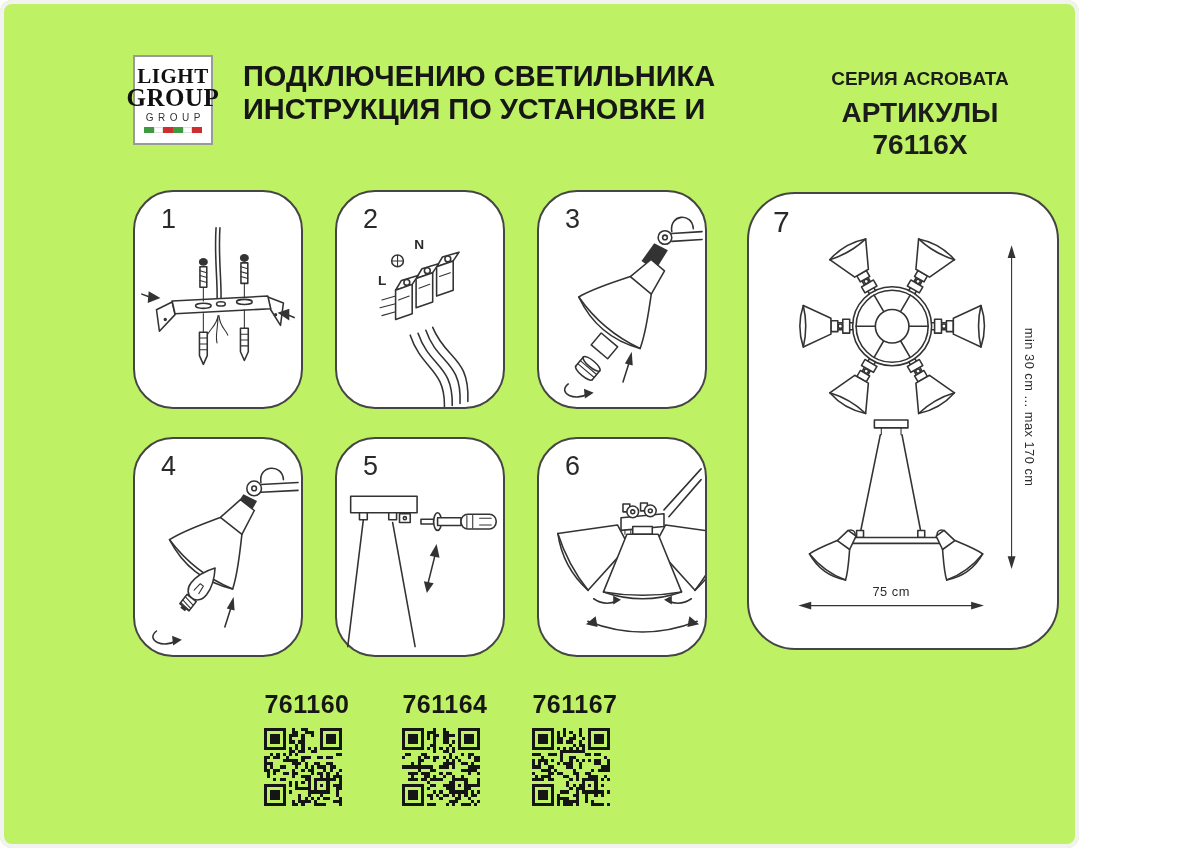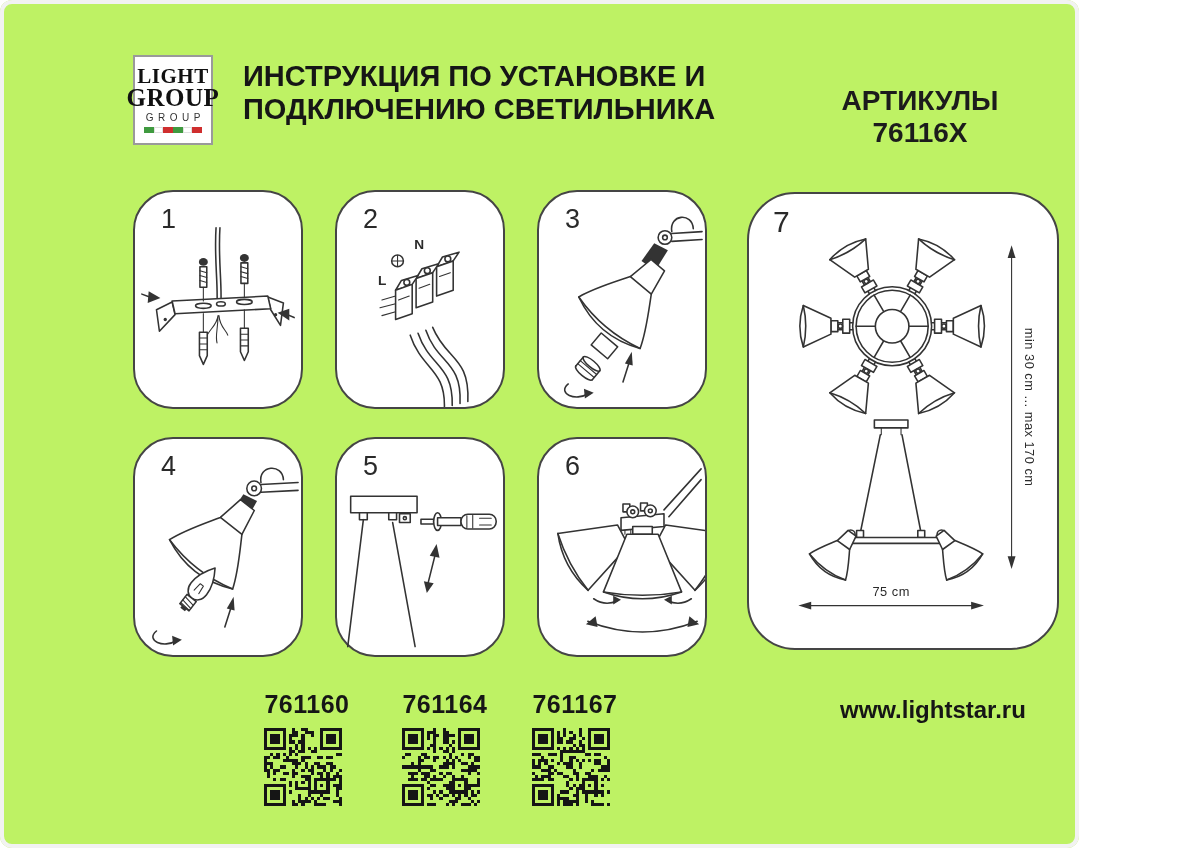--- a/index.html
+++ b/index.html
@@ -16,21 +16,21 @@
   .logo-group{font-size:10px;letter-spacing:4.5px;padding-left:4.5px;color:#333;margin-top:3px}
   .logo-flag{width:58px;height:6px;display:flex;margin-top:4px}
   .logo-flag i{flex:1;display:block}
   .flag-g{background:var(--flag-green,#3f9a3f)}
   .flag-w{background:#fff;box-shadow:inset 0 0 0 1px #e0e0e0}
   .flag-r{background:var(--flag-red,#cf2e2e)}
 
   .title{position:absolute;left:243px;top:60px;font-size:29px;font-weight:bold;line-height:33px;color:#161616}
   .series{position:absolute;left:808px;top:68px;width:224px;text-align:center}
   .series-name{font-size:19px;font-weight:bold}
-  .series-articles{font-size:28px;font-weight:bold;margin-top:17px}
+  .series-articles{font-size:28px;font-weight:bold;margin-top:7px}
 
   
   .panel{position:absolute;border:2px solid #454545;border-radius:40px;background:#fff}
   .p1{left:133px;top:190px;width:170px;height:219px}
   .p2{left:335px;top:190px;width:170px;height:219px}
   .p3{left:537px;top:190px;width:170px;height:219px}
   .p4{left:133px;top:437px;width:170px;height:220px}
   .p5{left:335px;top:437px;width:170px;height:220px}
   .p6{left:537px;top:437px;width:170px;height:220px}
   .p7{left:747px;top:192px;width:312px;height:458px;border-radius:48px}
@@ -86,25 +86,26 @@
       <i class="flag-g"></i>
         <i class="flag-w"></i>
         <i class="flag-r"></i>
       <i class="flag-g"></i>
         <i class="flag-w"></i>
         <i class="flag-r"></i>
     </div>
   </div>
 
   <div class="title">
+    <div>ПОДКЛЮЧЕНИЮ СВЕТИЛЬНИКА</div>
     <div>ИНСТРУКЦИЯ ПО УСТАНОВКЕ И</div>
-    <div>ПОДКЛЮЧЕНИЮ СВЕТИЛЬНИКА</div>
   </div>
 
   <div class="series">
+    <div class="series-name">СЕРИЯ ACROBATA</div>
     <div class="series-articles">АРТИКУЛЫ 76116X</div>
   </div>
 
   <figure class="panel p1">
     <div class="pnum">1</div>
     <svg class="art" viewBox="0 0 170 219">
       <path d="M83,36 C81,66 85,92 84,112"></path>
       <path d="M87,36 C85,66 89,92 88,112"></path>
       <path class="thin" d="M85,126 C84,136 76,140 73,148 M86,126 C87,138 93,140 95,146 M85,126 C85,140 82,146 84,154"></path>
       <polygon class="fw" points="38,112 22,120 25,142 41,125"></polygon>
@@ -343,15 +344,14 @@
         <path d="M0 0h1v1h-1zM1 0h1v1h-1zM2 0h1v1h-1zM3 0h1v1h-1zM4 0h1v1h-1zM5 0h1v1h-1zM6 0h1v1h-1zM10 0h1v1h-1zM13 0h1v1h-1zM18 0h1v1h-1zM19 0h1v1h-1zM20 0h1v1h-1zM21 0h1v1h-1zM22 0h1v1h-1zM23 0h1v1h-1zM24 0h1v1h-1zM0 1h1v1h-1zM6 1h1v1h-1zM8 1h1v1h-1zM9 1h1v1h-1zM10 1h1v1h-1zM13 1h1v1h-1zM14 1h1v1h-1zM18 1h1v1h-1zM24 1h1v1h-1zM0 2h1v1h-1zM2 2h1v1h-1zM3 2h1v1h-1zM4 2h1v1h-1zM6 2h1v1h-1zM8 2h1v1h-1zM10 2h1v1h-1zM11 2h1v1h-1zM13 2h1v1h-1zM14 2h1v1h-1zM15 2h1v1h-1zM16 2h1v1h-1zM18 2h1v1h-1zM20 2h1v1h-1zM21 2h1v1h-1zM22 2h1v1h-1zM24 2h1v1h-1zM0 3h1v1h-1zM2 3h1v1h-1zM3 3h1v1h-1zM4 3h1v1h-1zM6 3h1v1h-1zM8 3h1v1h-1zM10 3h1v1h-1zM13 3h1v1h-1zM14 3h1v1h-1zM18 3h1v1h-1zM20 3h1v1h-1zM21 3h1v1h-1zM22 3h1v1h-1zM24 3h1v1h-1zM0 4h1v1h-1zM2 4h1v1h-1zM3 4h1v1h-1zM4 4h1v1h-1zM6 4h1v1h-1zM10 4h1v1h-1zM13 4h1v1h-1zM14 4h1v1h-1zM16 4h1v1h-1zM18 4h1v1h-1zM20 4h1v1h-1zM21 4h1v1h-1zM22 4h1v1h-1zM24 4h1v1h-1zM0 5h1v1h-1zM6 5h1v1h-1zM9 5h1v1h-1zM10 5h1v1h-1zM15 5h1v1h-1zM18 5h1v1h-1zM24 5h1v1h-1zM0 6h1v1h-1zM1 6h1v1h-1zM2 6h1v1h-1zM3 6h1v1h-1zM4 6h1v1h-1zM5 6h1v1h-1zM6 6h1v1h-1zM8 6h1v1h-1zM10 6h1v1h-1zM12 6h1v1h-1zM14 6h1v1h-1zM16 6h1v1h-1zM18 6h1v1h-1zM19 6h1v1h-1zM20 6h1v1h-1zM21 6h1v1h-1zM22 6h1v1h-1zM23 6h1v1h-1zM24 6h1v1h-1zM10 7h1v1h-1zM13 7h1v1h-1zM14 7h1v1h-1zM16 7h1v1h-1zM1 8h1v1h-1zM2 8h1v1h-1zM6 8h1v1h-1zM7 8h1v1h-1zM15 8h1v1h-1zM19 8h1v1h-1zM21 8h1v1h-1zM22 8h1v1h-1zM0 9h1v1h-1zM5 9h1v1h-1zM7 9h1v1h-1zM8 9h1v1h-1zM10 9h1v1h-1zM11 9h1v1h-1zM13 9h1v1h-1zM15 9h1v1h-1zM17 9h1v1h-1zM21 9h1v1h-1zM23 9h1v1h-1zM24 9h1v1h-1zM5 10h1v1h-1zM6 10h1v1h-1zM10 10h1v1h-1zM14 10h1v1h-1zM16 10h1v1h-1zM18 10h1v1h-1zM23 10h1v1h-1zM24 10h1v1h-1zM3 11h1v1h-1zM5 11h1v1h-1zM13 11h1v1h-1zM14 11h1v1h-1zM15 11h1v1h-1zM16 11h1v1h-1zM19 11h1v1h-1zM20 11h1v1h-1zM22 11h1v1h-1zM0 12h1v1h-1zM1 12h1v1h-1zM2 12h1v1h-1zM3 12h1v1h-1zM4 12h1v1h-1zM5 12h1v1h-1zM6 12h1v1h-1zM7 12h1v1h-1zM8 12h1v1h-1zM9 12h1v1h-1zM12 12h1v1h-1zM13 12h1v1h-1zM14 12h1v1h-1zM16 12h1v1h-1zM21 12h1v1h-1zM22 12h1v1h-1zM23 12h1v1h-1zM24 12h1v1h-1zM5 13h1v1h-1zM9 13h1v1h-1zM10 13h1v1h-1zM19 13h1v1h-1zM20 13h1v1h-1zM21 13h1v1h-1zM22 13h1v1h-1zM23 13h1v1h-1zM2 14h1v1h-1zM3 14h1v1h-1zM4 14h1v1h-1zM6 14h1v1h-1zM7 14h1v1h-1zM8 14h1v1h-1zM12 14h1v1h-1zM14 14h1v1h-1zM15 14h1v1h-1zM21 14h1v1h-1zM24 14h1v1h-1zM3 15h1v1h-1zM7 15h1v1h-1zM8 15h1v1h-1zM10 15h1v1h-1zM13 15h1v1h-1zM16 15h1v1h-1zM19 15h1v1h-1zM2 16h1v1h-1zM3 16h1v1h-1zM4 16h1v1h-1zM6 16h1v1h-1zM7 16h1v1h-1zM9 16h1v1h-1zM10 16h1v1h-1zM11 16h1v1h-1zM12 16h1v1h-1zM16 16h1v1h-1zM17 16h1v1h-1zM18 16h1v1h-1zM19 16h1v1h-1zM20 16h1v1h-1zM24 16h1v1h-1zM8 17h1v1h-1zM15 17h1v1h-1zM16 17h1v1h-1zM20 17h1v1h-1zM24 17h1v1h-1zM0 18h1v1h-1zM1 18h1v1h-1zM2 18h1v1h-1zM3 18h1v1h-1zM4 18h1v1h-1zM5 18h1v1h-1zM6 18h1v1h-1zM9 18h1v1h-1zM10 18h1v1h-1zM13 18h1v1h-1zM14 18h1v1h-1zM15 18h1v1h-1zM16 18h1v1h-1zM18 18h1v1h-1zM20 18h1v1h-1zM21 18h1v1h-1zM22 18h1v1h-1zM23 18h1v1h-1zM24 18h1v1h-1zM0 19h1v1h-1zM6 19h1v1h-1zM8 19h1v1h-1zM14 19h1v1h-1zM15 19h1v1h-1zM16 19h1v1h-1zM20 19h1v1h-1zM21 19h1v1h-1zM0 20h1v1h-1zM2 20h1v1h-1zM3 20h1v1h-1zM4 20h1v1h-1zM6 20h1v1h-1zM10 20h1v1h-1zM12 20h1v1h-1zM15 20h1v1h-1zM16 20h1v1h-1zM17 20h1v1h-1zM18 20h1v1h-1zM19 20h1v1h-1zM20 20h1v1h-1zM22 20h1v1h-1zM24 20h1v1h-1zM0 21h1v1h-1zM2 21h1v1h-1zM3 21h1v1h-1zM4 21h1v1h-1zM6 21h1v1h-1zM8 21h1v1h-1zM9 21h1v1h-1zM11 21h1v1h-1zM13 21h1v1h-1zM14 21h1v1h-1zM16 21h1v1h-1zM18 21h1v1h-1zM20 21h1v1h-1zM22 21h1v1h-1zM23 21h1v1h-1zM0 22h1v1h-1zM2 22h1v1h-1zM3 22h1v1h-1zM4 22h1v1h-1zM6 22h1v1h-1zM9 22h1v1h-1zM12 22h1v1h-1zM17 22h1v1h-1zM18 22h1v1h-1zM21 22h1v1h-1zM0 23h1v1h-1zM6 23h1v1h-1zM15 23h1v1h-1zM16 23h1v1h-1zM17 23h1v1h-1zM22 23h1v1h-1zM24 23h1v1h-1zM0 24h1v1h-1zM1 24h1v1h-1zM2 24h1v1h-1zM3 24h1v1h-1zM4 24h1v1h-1zM5 24h1v1h-1zM6 24h1v1h-1zM8 24h1v1h-1zM9 24h1v1h-1zM10 24h1v1h-1zM14 24h1v1h-1zM16 24h1v1h-1zM19 24h1v1h-1zM20 24h1v1h-1zM21 24h1v1h-1zM23 24h1v1h-1z" fill="var(--qr,#111)"></path>
       </svg>
   </div>
   <div class="article-col ac3">
     <div class="article-code">761167</div>
     <svg class="qr" viewBox="0 0 25 25">
         <path d="M0 0h1v1h-1zM1 0h1v1h-1zM2 0h1v1h-1zM3 0h1v1h-1zM4 0h1v1h-1zM5 0h1v1h-1zM6 0h1v1h-1zM10 0h1v1h-1zM15 0h1v1h-1zM18 0h1v1h-1zM19 0h1v1h-1zM20 0h1v1h-1zM21 0h1v1h-1zM22 0h1v1h-1zM23 0h1v1h-1zM24 0h1v1h-1zM0 1h1v1h-1zM6 1h1v1h-1zM8 1h1v1h-1zM10 1h1v1h-1zM12 1h1v1h-1zM15 1h1v1h-1zM18 1h1v1h-1zM24 1h1v1h-1zM0 2h1v1h-1zM2 2h1v1h-1zM3 2h1v1h-1zM4 2h1v1h-1zM6 2h1v1h-1zM8 2h1v1h-1zM10 2h1v1h-1zM13 2h1v1h-1zM15 2h1v1h-1zM18 2h1v1h-1zM20 2h1v1h-1zM21 2h1v1h-1zM22 2h1v1h-1zM24 2h1v1h-1zM0 3h1v1h-1zM2 3h1v1h-1zM3 3h1v1h-1zM4 3h1v1h-1zM6 3h1v1h-1zM8 3h1v1h-1zM9 3h1v1h-1zM12 3h1v1h-1zM13 3h1v1h-1zM16 3h1v1h-1zM18 3h1v1h-1zM20 3h1v1h-1zM21 3h1v1h-1zM22 3h1v1h-1zM24 3h1v1h-1zM0 4h1v1h-1zM2 4h1v1h-1zM3 4h1v1h-1zM4 4h1v1h-1zM6 4h1v1h-1zM8 4h1v1h-1zM9 4h1v1h-1zM11 4h1v1h-1zM12 4h1v1h-1zM15 4h1v1h-1zM18 4h1v1h-1zM20 4h1v1h-1zM21 4h1v1h-1zM22 4h1v1h-1zM24 4h1v1h-1zM0 5h1v1h-1zM6 5h1v1h-1zM13 5h1v1h-1zM15 5h1v1h-1zM16 5h1v1h-1zM18 5h1v1h-1zM24 5h1v1h-1zM0 6h1v1h-1zM1 6h1v1h-1zM2 6h1v1h-1zM3 6h1v1h-1zM4 6h1v1h-1zM5 6h1v1h-1zM6 6h1v1h-1zM8 6h1v1h-1zM10 6h1v1h-1zM12 6h1v1h-1zM14 6h1v1h-1zM16 6h1v1h-1zM18 6h1v1h-1zM19 6h1v1h-1zM20 6h1v1h-1zM21 6h1v1h-1zM22 6h1v1h-1zM23 6h1v1h-1zM24 6h1v1h-1zM9 7h1v1h-1zM10 7h1v1h-1zM11 7h1v1h-1zM12 7h1v1h-1zM13 7h1v1h-1zM14 7h1v1h-1zM15 7h1v1h-1zM16 7h1v1h-1zM0 8h1v1h-1zM1 8h1v1h-1zM2 8h1v1h-1zM5 8h1v1h-1zM6 8h1v1h-1zM7 8h1v1h-1zM9 8h1v1h-1zM17 8h1v1h-1zM18 8h1v1h-1zM20 8h1v1h-1zM21 8h1v1h-1zM3 9h1v1h-1zM9 9h1v1h-1zM12 9h1v1h-1zM13 9h1v1h-1zM23 9h1v1h-1zM0 10h1v1h-1zM2 10h1v1h-1zM3 10h1v1h-1zM4 10h1v1h-1zM6 10h1v1h-1zM9 10h1v1h-1zM12 10h1v1h-1zM14 10h1v1h-1zM16 10h1v1h-1zM18 10h1v1h-1zM20 10h1v1h-1zM21 10h1v1h-1zM24 10h1v1h-1zM0 11h1v1h-1zM2 11h1v1h-1zM4 11h1v1h-1zM8 11h1v1h-1zM10 11h1v1h-1zM11 11h1v1h-1zM12 11h1v1h-1zM15 11h1v1h-1zM20 11h1v1h-1zM21 11h1v1h-1zM24 11h1v1h-1zM0 12h1v1h-1zM1 12h1v1h-1zM2 12h1v1h-1zM5 12h1v1h-1zM6 12h1v1h-1zM11 12h1v1h-1zM12 12h1v1h-1zM15 12h1v1h-1zM22 12h1v1h-1zM23 12h1v1h-1zM24 12h1v1h-1zM3 13h1v1h-1zM4 13h1v1h-1zM5 13h1v1h-1zM7 13h1v1h-1zM13 13h1v1h-1zM19 13h1v1h-1zM21 13h1v1h-1zM22 13h1v1h-1zM23 13h1v1h-1zM24 13h1v1h-1zM0 14h1v1h-1zM5 14h1v1h-1zM6 14h1v1h-1zM8 14h1v1h-1zM9 14h1v1h-1zM13 14h1v1h-1zM14 14h1v1h-1zM17 14h1v1h-1zM18 14h1v1h-1zM1 15h1v1h-1zM3 15h1v1h-1zM4 15h1v1h-1zM5 15h1v1h-1zM10 15h1v1h-1zM11 15h1v1h-1zM14 15h1v1h-1zM18 15h1v1h-1zM19 15h1v1h-1zM20 15h1v1h-1zM23 15h1v1h-1zM0 16h1v1h-1zM1 16h1v1h-1zM2 16h1v1h-1zM3 16h1v1h-1zM5 16h1v1h-1zM6 16h1v1h-1zM12 16h1v1h-1zM14 16h1v1h-1zM16 16h1v1h-1zM17 16h1v1h-1zM18 16h1v1h-1zM19 16h1v1h-1zM20 16h1v1h-1zM22 16h1v1h-1zM24 16h1v1h-1zM11 17h1v1h-1zM16 17h1v1h-1zM20 17h1v1h-1zM0 18h1v1h-1zM1 18h1v1h-1zM2 18h1v1h-1zM3 18h1v1h-1zM4 18h1v1h-1zM5 18h1v1h-1zM6 18h1v1h-1zM11 18h1v1h-1zM13 18h1v1h-1zM15 18h1v1h-1zM16 18h1v1h-1zM18 18h1v1h-1zM20 18h1v1h-1zM22 18h1v1h-1zM0 19h1v1h-1zM6 19h1v1h-1zM12 19h1v1h-1zM14 19h1v1h-1zM15 19h1v1h-1zM16 19h1v1h-1zM20 19h1v1h-1zM0 20h1v1h-1zM2 20h1v1h-1zM3 20h1v1h-1zM4 20h1v1h-1zM6 20h1v1h-1zM9 20h1v1h-1zM10 20h1v1h-1zM11 20h1v1h-1zM14 20h1v1h-1zM16 20h1v1h-1zM17 20h1v1h-1zM18 20h1v1h-1zM19 20h1v1h-1zM20 20h1v1h-1zM21 20h1v1h-1zM22 20h1v1h-1zM24 20h1v1h-1zM0 21h1v1h-1zM2 21h1v1h-1zM3 21h1v1h-1zM4 21h1v1h-1zM6 21h1v1h-1zM8 21h1v1h-1zM13 21h1v1h-1zM14 21h1v1h-1zM17 21h1v1h-1zM20 21h1v1h-1zM22 21h1v1h-1zM0 22h1v1h-1zM2 22h1v1h-1zM3 22h1v1h-1zM4 22h1v1h-1zM6 22h1v1h-1zM8 22h1v1h-1zM9 22h1v1h-1zM10 22h1v1h-1zM11 22h1v1h-1zM14 22h1v1h-1zM17 22h1v1h-1zM0 23h1v1h-1zM6 23h1v1h-1zM8 23h1v1h-1zM10 23h1v1h-1zM11 23h1v1h-1zM12 23h1v1h-1zM13 23h1v1h-1zM14 23h1v1h-1zM17 23h1v1h-1zM19 23h1v1h-1zM0 24h1v1h-1zM1 24h1v1h-1zM2 24h1v1h-1zM3 24h1v1h-1zM4 24h1v1h-1zM5 24h1v1h-1zM6 24h1v1h-1zM8 24h1v1h-1zM10 24h1v1h-1zM11 24h1v1h-1zM12 24h1v1h-1zM14 24h1v1h-1zM19 24h1v1h-1zM20 24h1v1h-1zM21 24h1v1h-1zM22 24h1v1h-1zM24 24h1v1h-1z" fill="var(--qr,#111)"></path>
       </svg>
   </div>
 
-  <div class="website">www.lightstar.ru</div>
 
 </div>
 
 </body></html>

